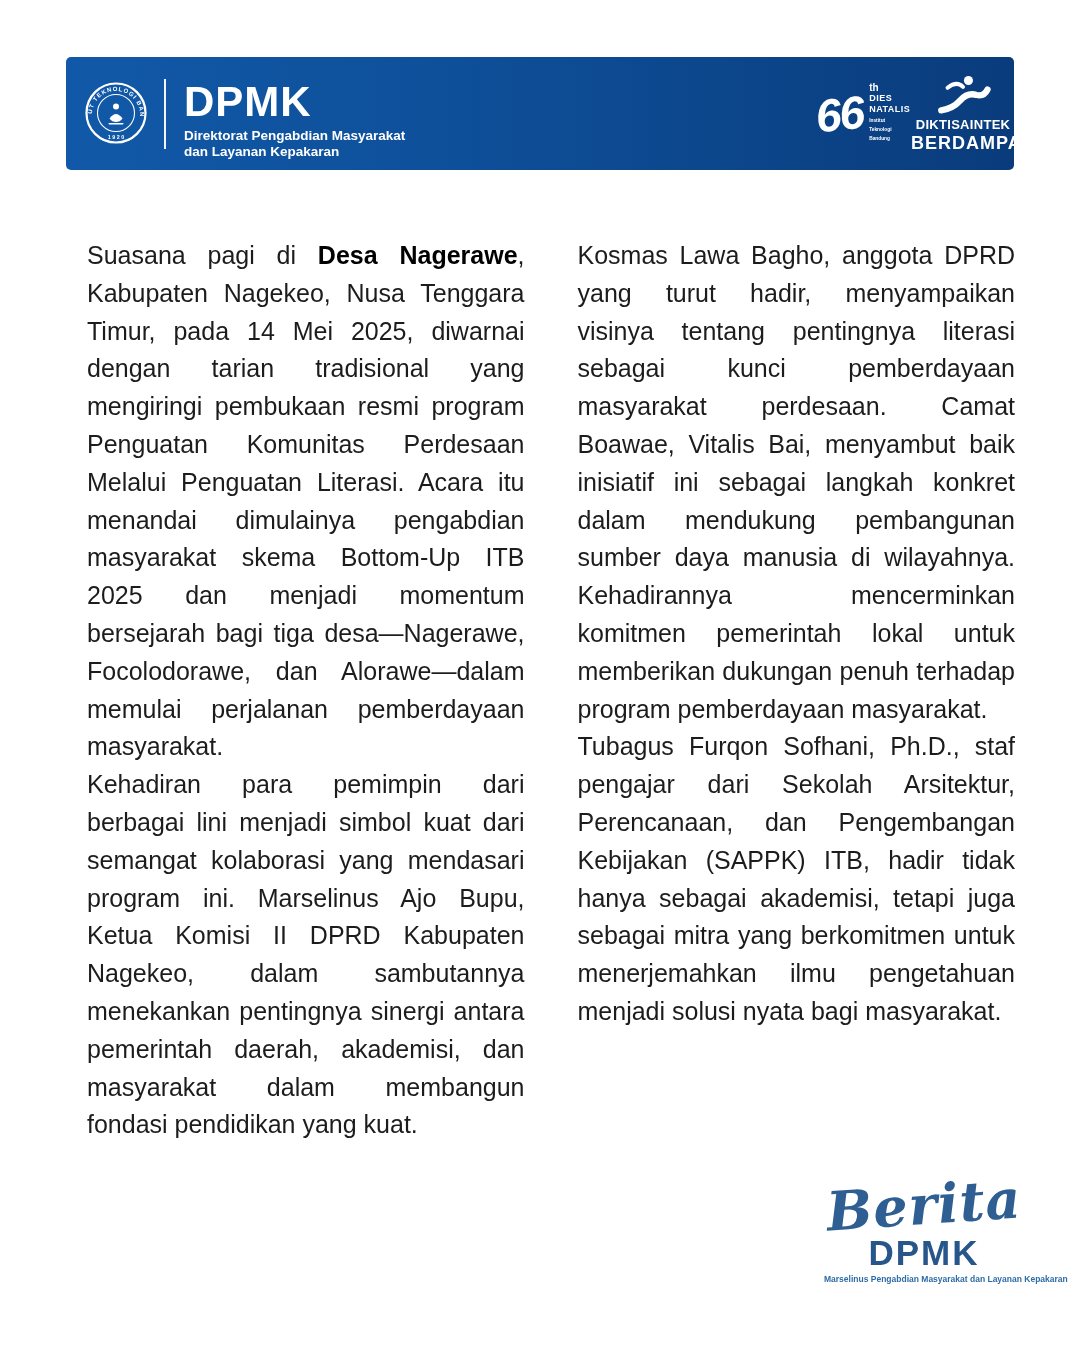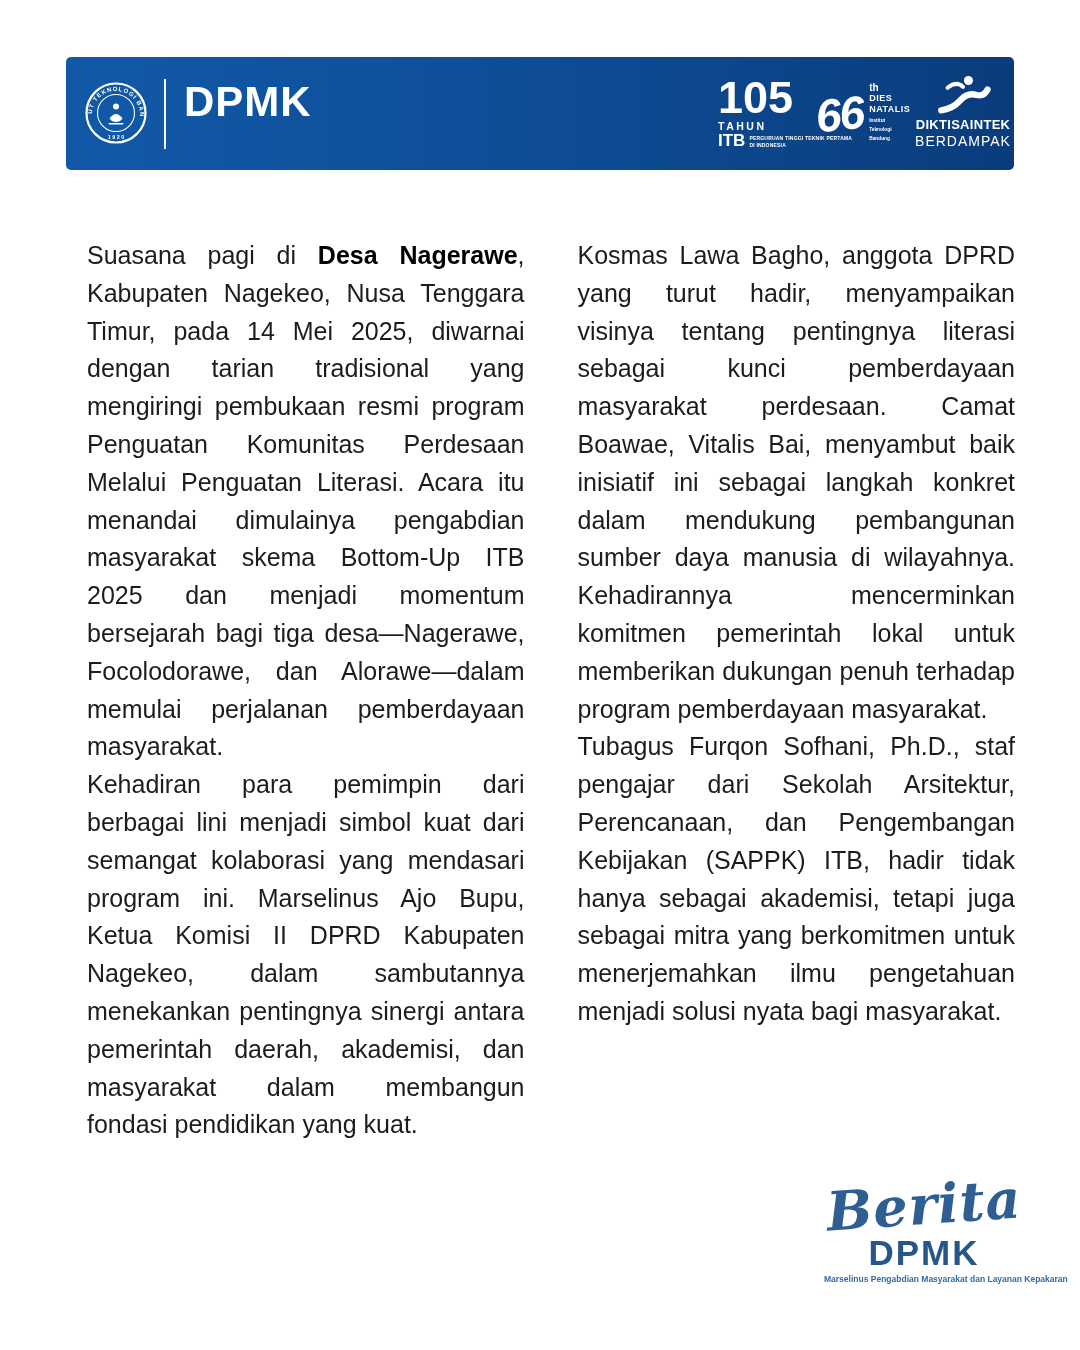--- a/index.html
+++ b/index.html
@@ -36,21 +36,21 @@
     margin-top:14px; transform:rotate(-6deg); letter-spacing:-2px;
   }
   .logo66 .side { display:flex; flex-direction:column; margin-top:6px; }
   .logo66 .th { font-size:10px; font-weight:800; line-height:1; }
   .logo66 .dies { font-size:9px; font-weight:800; letter-spacing:.5px; line-height:1.2; }
   .logo66 .sub { font-size:4.8px; font-weight:600; line-height:1.25; margin-top:3px; }
 
   .dikti { position:absolute; left:845px; top:16px; width:104px; text-align:center; }
   .dikti .glyph { display:block; margin:0 auto; }
   .dikti .l1 { font-size:13px; font-weight:800; letter-spacing:.3px; line-height:1.2; }
-  .dikti .l2 { font-size:14px; font-weight:400; letter-spacing:1px; line-height:1.15; }
+  .dikti .l2 { font-size:18px; font-weight:700; letter-spacing:1px; line-height:1.15; }
 
   
   .article {
     position:absolute; left:67px; top:237px; width:948px;
     display:flex; gap:33px; color:#1c1c1c;
   }
   .col { width:458px;margin-left:20px; }
   .para { margin:0; font-size:25px; line-height:37.8px; text-align:justify; }
   .para .bold { font-weight:700; color:#000; }
 
@@ -82,33 +82,26 @@
       <circle cx="32" cy="25.5" r="3"></circle>
       <path d="M25.5,37.5 q6.5,-9 13,0 q-2.5,3.5 -6.5,3.5 q-4,0 -6.5,-3.5 z"></path>
       <rect x="24.5" y="42" width="15" height="1.6" rx="0.8"></rect>
     </g>
   </svg>
 
   <div class="header-divider"></div>
 
   <div class="dpmk-block">
     <div class="dpmk-acronym">DPMK</div>
+    <div class="dpmk-sub">
+      <div>Direktorat Pengabdian Masyarakat</div>
+      <div>dan Layanan Kepakaran</div>
+    </div>
   </div>
 
-  <div class="logo105">
-    <div class="num">105</div>
-    <div class="tahun">TAHUN</div>
-    <div class="itbrow">
-      <span class="itb">ITB</span>
-      <span class="tagline">
-        <div>PERGURUAN TINGGI TEKNIK PERTAMA</div>
-        <div>DI INDONESIA</div>
-      </span>
-    </div>
-  </div>
 
   <div class="logo66">
     <div class="num">66</div>
     <div class="side">
       <span class="th">th</span>
       <span class="dies">DIES</span>
       <span class="dies">NATALIS</span>
       <span class="sub">Institut</span>
       <span class="sub">Teknologi</span>
       <span class="sub">Bandung</span>

